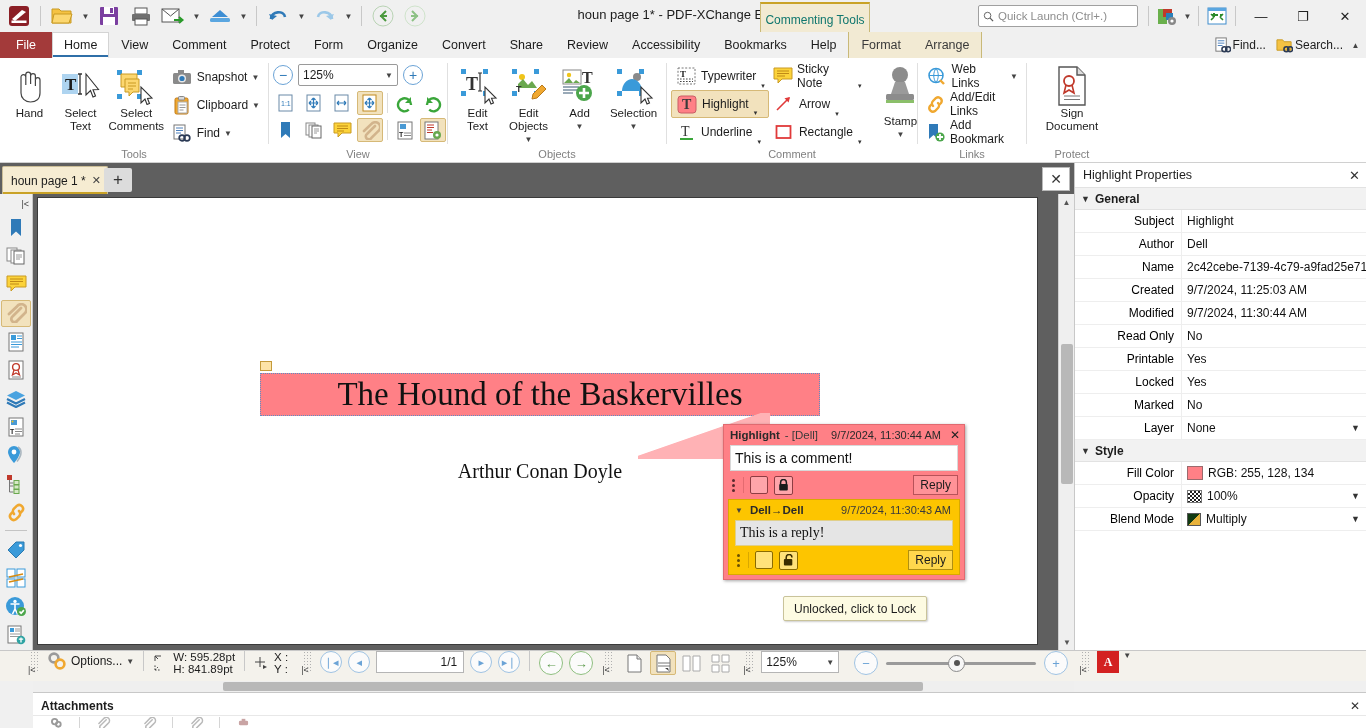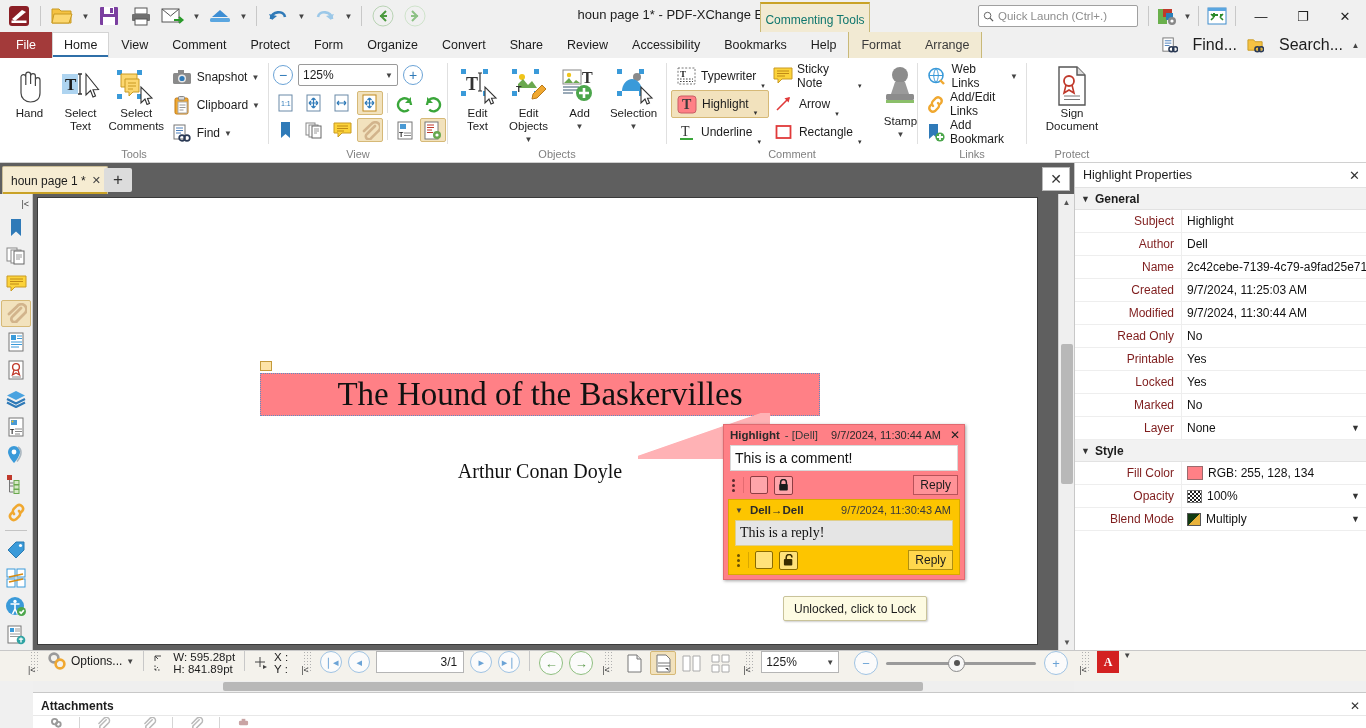--- a/index.html
+++ b/index.html
@@ -66,21 +66,21 @@
     padding: 0 11px; display: flex; align-items: center; font-size: 12.5px; color: #1c1c1c;
     border: 1px solid transparent;
   }
   .tab.active {
     background: #fff; border-color: #d4d4d4; border-bottom-color: #fff;
     box-shadow: inset 0 -2px 0 #2f6fa8;
   }
   .tab.ctx { color: #3a3a3a; }
   .tabs-ctxwrap { background: #f2ead3; border-left: 1px solid #c9b978; border-right: 1px solid #c9b978; display: flex; }
   .tabsrow-right { margin-left: auto; display: flex; align-items: center; gap: 2px; padding-right: 4px; }
-  .tr-item { display: flex; align-items: center; gap: 15px; font-size: 16px; padding: 0 4px; }
+  .tr-item { display: flex; align-items: center; gap: 2px; font-size: 12px; padding: 0 4px; }
 
   
   .ribbon {
     position: absolute; top: 58px; left: 0; width: 1366px; height: 105px;
     background: #fff; border-bottom: 1px solid #d0d0d0;
     display: flex; align-items: stretch;
   }
   .grp { position: relative; display: flex; flex-direction: column; padding: 3px 4px 0 4px; }
   .grp-body { flex: 1; display: flex; align-items: flex-start; }
   .grp-label { text-align: center; font-size: 11px; color: #808080; height: 15px; line-height: 15px; }
@@ -241,21 +241,21 @@
   .props-head .cx { margin-left: auto; font-size: 13px; color: #333; }
   .sect {
     height: 22px; background: #f2f2f2; display: flex; align-items: center; gap: 5px;
     padding-left: 6px; font-size: 12px; font-weight: bold; border-bottom: 1px solid #e2e2e2;
   }
   .sect .chev { font-size: 9px; font-weight: normal; color: #333; }
   .prow {
     height: 23px; display: flex; align-items: center; border-bottom: 1px solid #eee;
     font-size: 12px;
   }
-  .pkey { width: 106px; text-align: right; padding-right: 7px; color: #7f1d1d; }
+  .pkey { width: 106px; text-align: right; padding-right: 7px; color: #000000; }
   .pval { flex: 1; padding-left: 5px; border-left: 1px solid #eee; color: #111; display: flex; align-items: center; gap: 5px; height: 100%; overflow: hidden; white-space: nowrap; }
   .pval .chev { margin-left: auto; margin-right: 6px; font-size: 9px; color: #333; }
   .swatch { width: 16px; height: 14px; border: 1px solid #9b6a6d; }
   .checker {
     width: 15px; height: 13px; border: 1px solid #777;
     background-image: linear-gradient(45deg,#222 25%,transparent 25%,transparent 75%,#222 75%),
                       linear-gradient(45deg,#222 25%,#fff 25%,#fff 75%,#222 75%);
     background-size: 4px 4px; background-position: 0 0, 2px 2px;
   }
   .blendsq { width: 14px; height: 13px; border: 1px solid #555; background: linear-gradient(135deg,#123a12 50%, #e8b23a 50%); }
@@ -1183,21 +1183,21 @@
         </svg>
       <span style="display:flex;flex-direction:column;line-height:12px;font-size:11.5px">
         <span>X :</span>
         <span>Y :</span>
       </span>
     </div>
     <div class="sb-grip" style="margin-left:10px"></div>
     <div class="sb-item" style="gap:6px">
       <span class="navc">❘◂</span>
       <span class="navc">◂</span>
-      <span class="pgbox">3/1</span>
+      <span class="pgbox">1/1</span>
       <span class="navc">▸</span>
       <span class="navc">▸❘</span>
     </div>
     <div class="sb-sep"></div>
     <div class="sb-item" style="gap:6px">
       <span class="navc green big">←</span>
       <span class="navc green big">→</span>
     </div>
     <div class="sb-grip" style="margin-left:6px"></div>
     <div class="sb-item" style="gap:3px">

